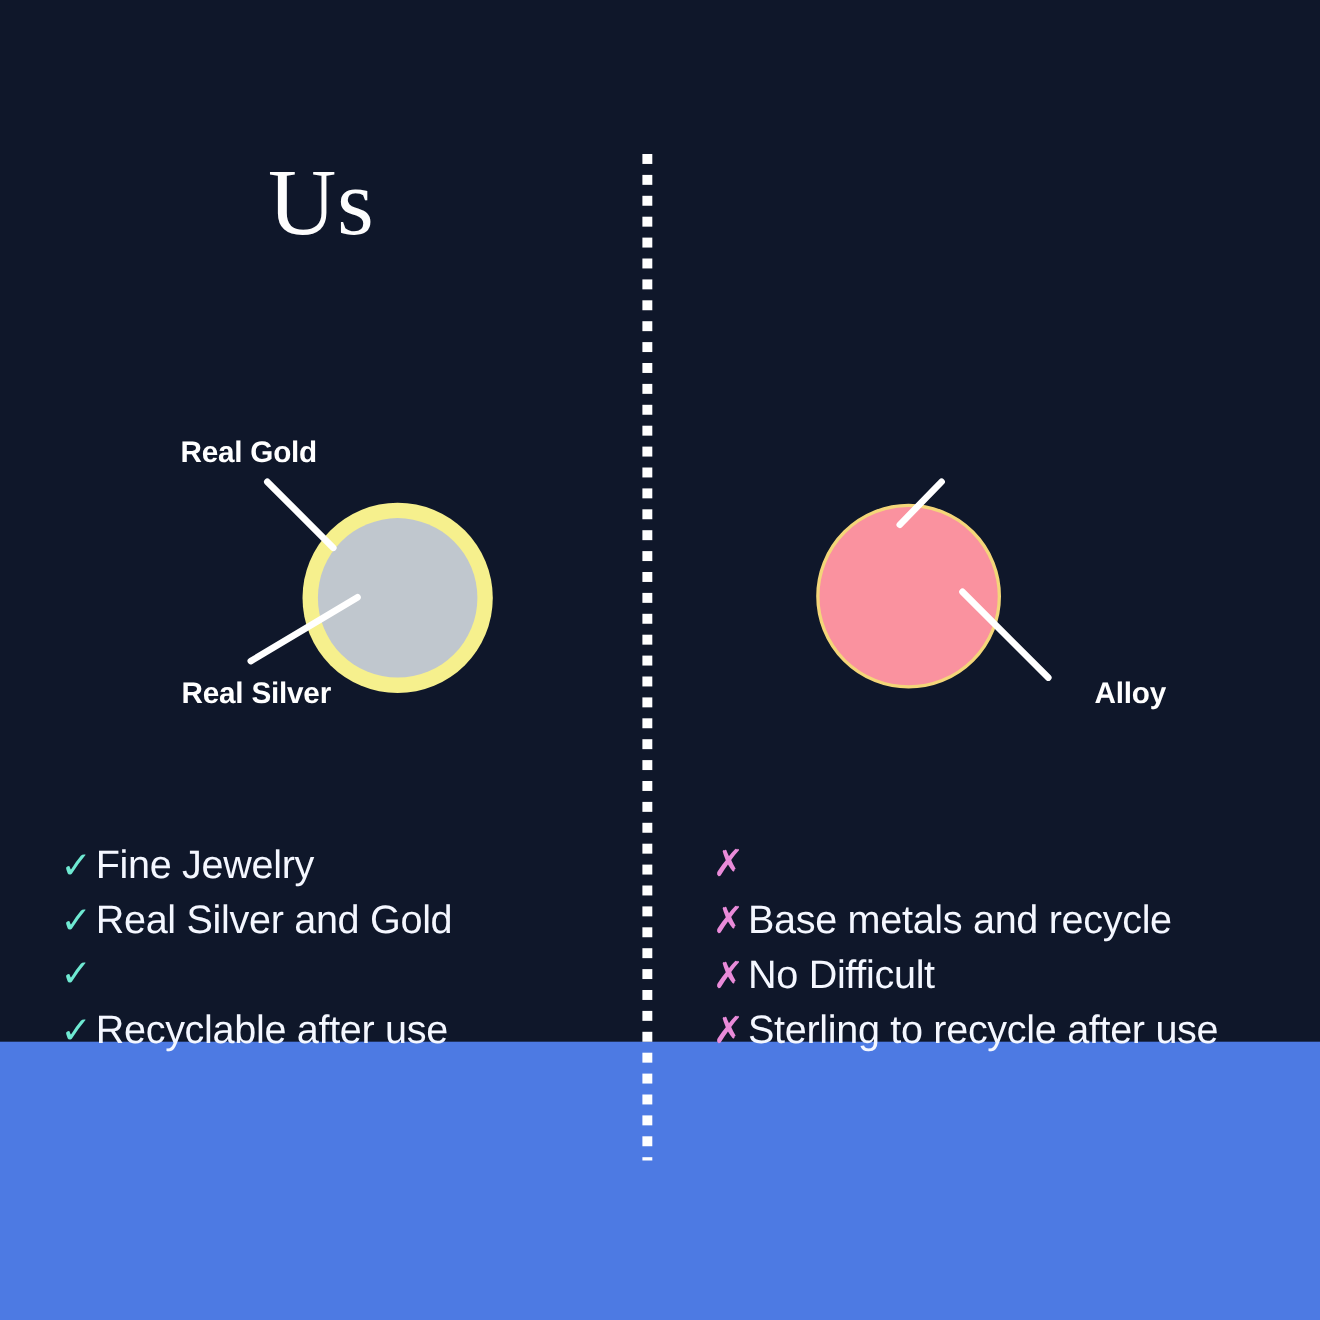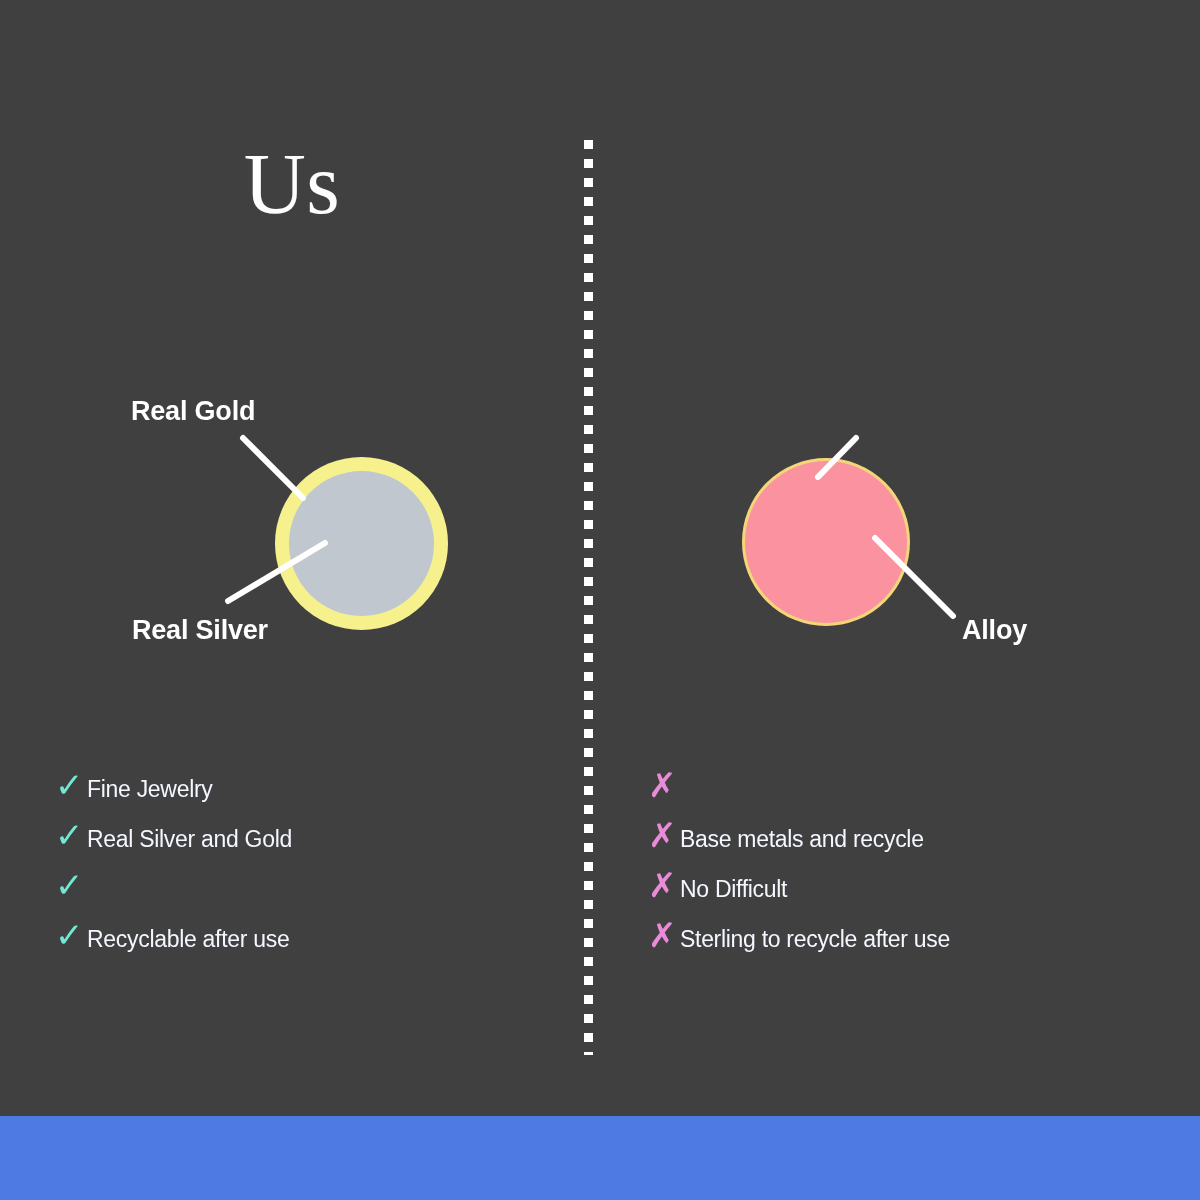--- a/index.html
+++ b/index.html
@@ -11,22 +11,22 @@
     width: 1200px;
     height: 1200px;
     background: #4d7ae3;
     font-family: "Liberation Sans", sans-serif;
     overflow: hidden;
     position: relative;
   }
   #stage {
     position: relative;
     width: 1200px;
-    height: 1116px;
-    background: #404040;
+    height: 947px;
+    background: #0f172a;
   }
 
   
   .divider {
     position: absolute;
     left: 584px;
     top: 140px;
     width: 9px;
     height: 915px;
     background-image: linear-gradient(
@@ -104,20 +104,21 @@
   }
 
   .anno {
     position: absolute;
     font-family: "Liberation Sans", sans-serif;
     font-weight: 700;
     font-size: 27px;
     color: #ffffff;
     white-space: nowrap;
     letter-spacing: -0.2px;
+    margin-left: 33px;
   }
   .anno-gold-left   { left: 131px; top: 16px; }
   .anno-silver-left { left: 132px; top: 235px; }
   .anno-gold-right  { left: 168px; top: 16px; }
   .anno-alloy-right { left: 369px; top: 235px; }
 
   
   .feature-list {
     position: absolute;
     top: 768px;
@@ -136,21 +137,21 @@
     font-size: 34px;
     font-weight: 400;
     width: 32px;
     flex: 0 0 32px;
     line-height: 1;
   }
   .mark.check { color: #6fe9d2; }
   .mark.cross { color: #e98bd9; }
   .feature-text {
     font-family: "Liberation Sans", sans-serif;
-    font-size: 23px;
+    font-size: 36px;
     font-weight: 400;
     color: #f4f7ff;
     line-height: 1;
     letter-spacing: -0.3px;
   }
 </style>
 </head>
 <body>
 
 <div id="stage">

